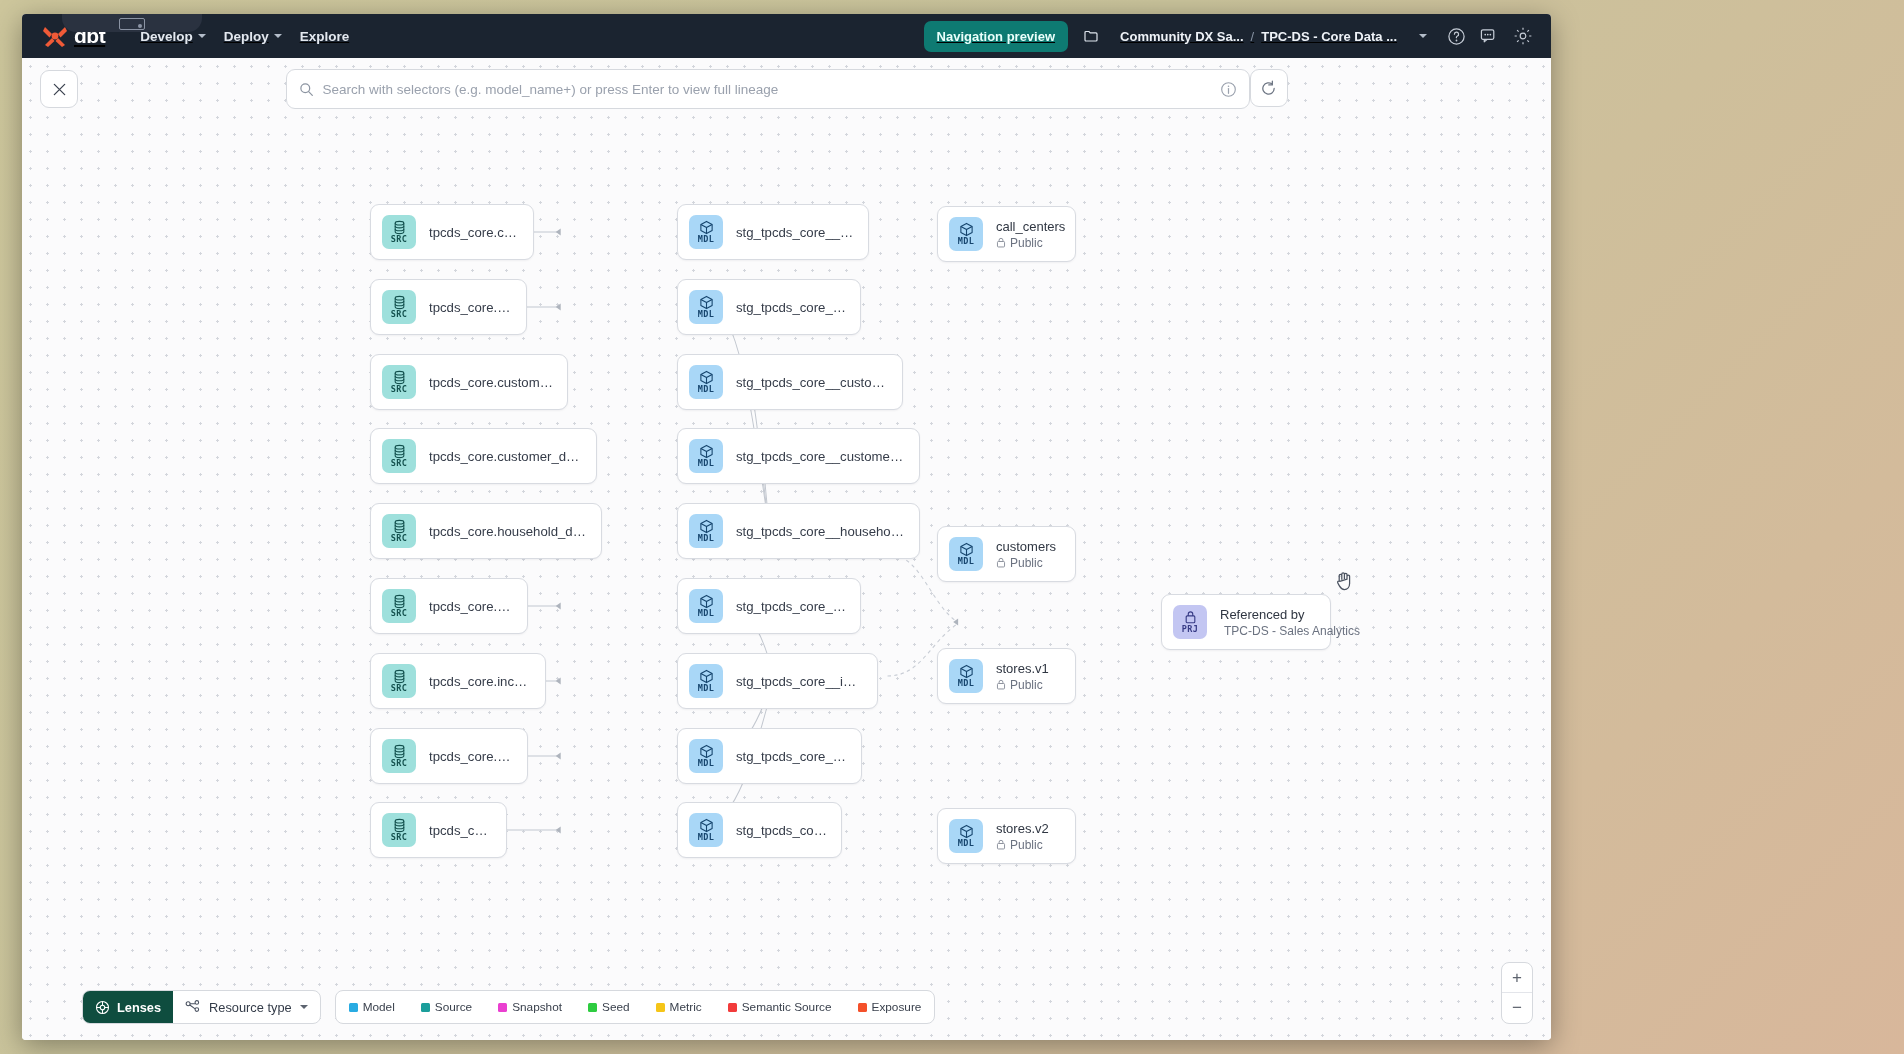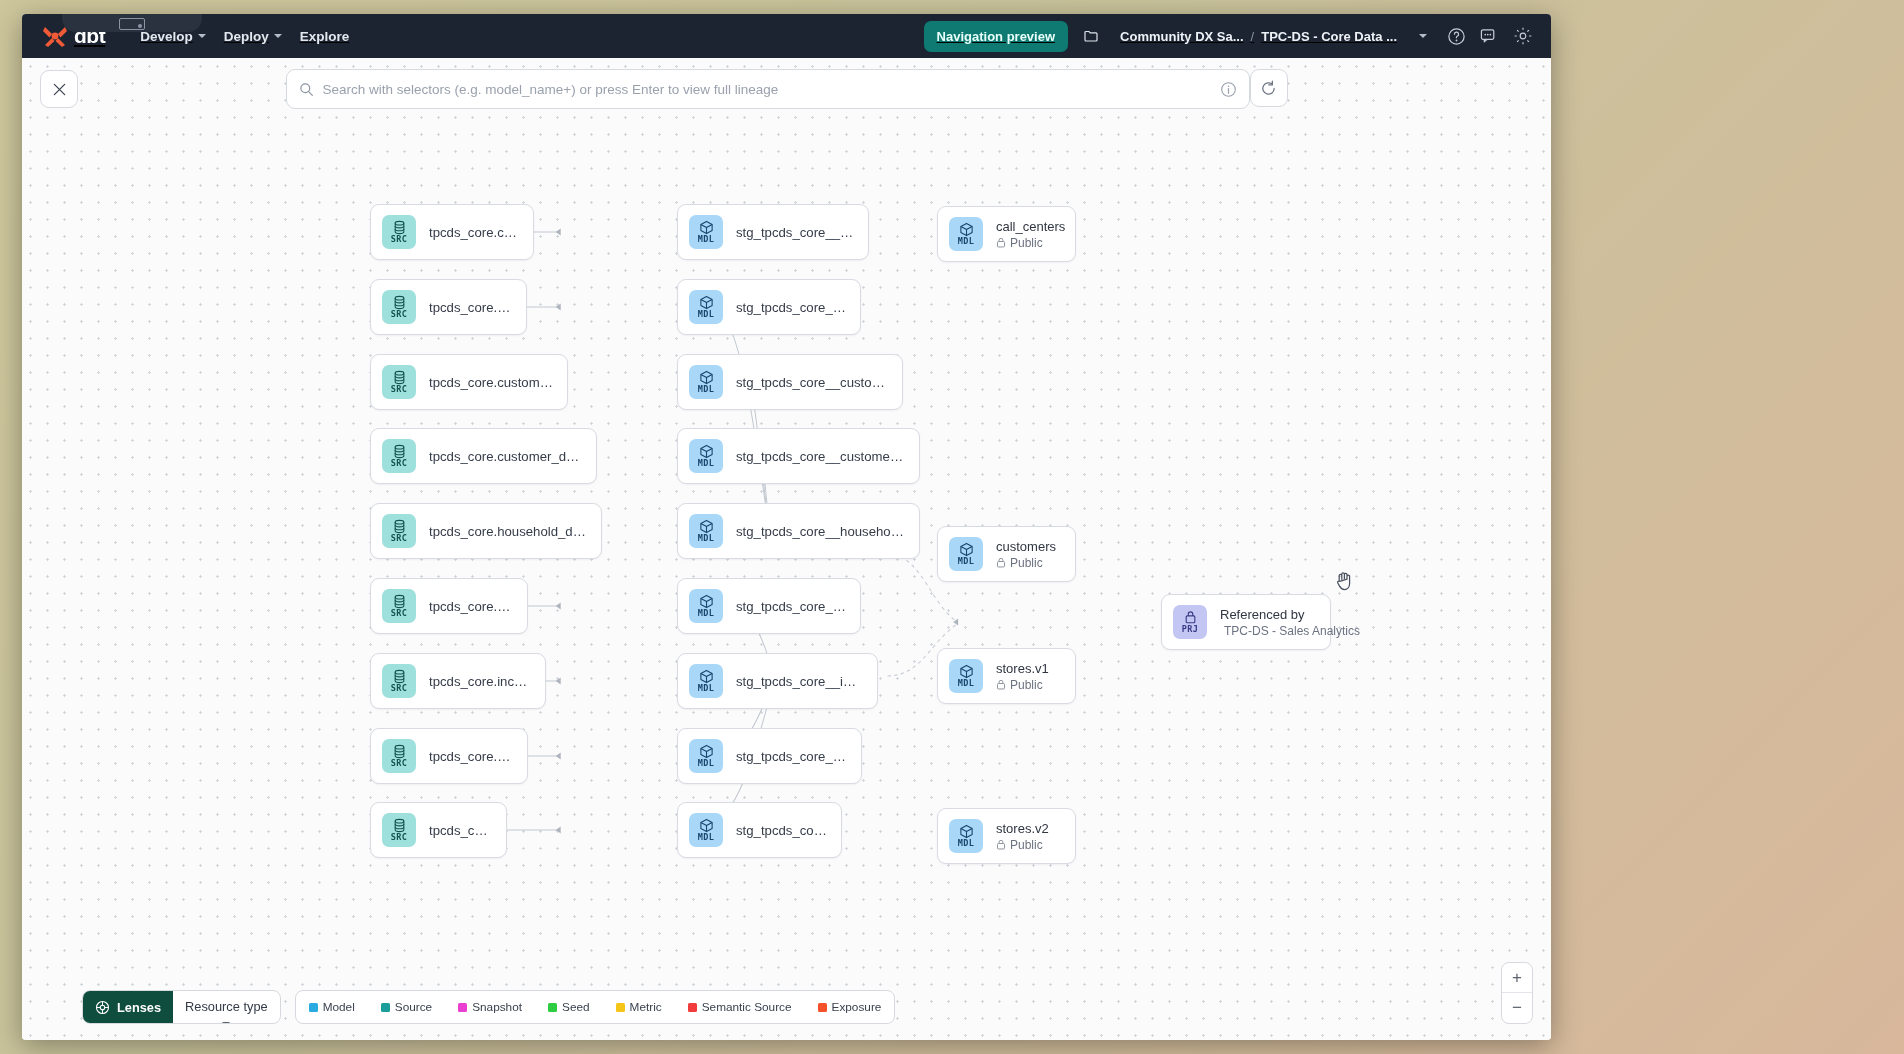--- a/index.html
+++ b/index.html
@@ -120,21 +120,21 @@
   
   #bottombar {
     position:absolute; left:20px; bottom:16px; display:flex; align-items:center; gap:14px; z-index:20;margin-left:40px;
   }
   .lensgroup { display:flex; height:34px; border-radius:8px; overflow:hidden; border:1px solid #d6d9de; background:#fff; }
   .lens-left {
     background:#0f4d3f; color:#fff; display:flex; align-items:center; gap:7px;
     padding:0 12px; font-size:12.8px; font-weight:bold; cursor:pointer;
   }
   .lens-right {
-    display:flex;align-items:center;gap:8px;padding:0 12px;font-size:12.8px;color:#333b48;cursor:pointer;flex-direction:column;
+    display:flex;align-items:center;gap:8px;padding:0 12px;font-size:12.8px;color:#333b48;cursor:pointer;
   }
   .legend {
     height:34px; border:1px solid #d6d9de; border-radius:8px; background:#fff;
     display:flex; align-items:center; gap:26px; padding:0 13px;
   }
   .lg { display:flex; align-items:center; gap:5px; font-size:11.8px; color:#3a414d; }
   .sw { width:9px;height:9px;border-radius:1.5px; }
 
   #zoomctl {
     position:absolute; right:18px; bottom:16px; width:32px;

